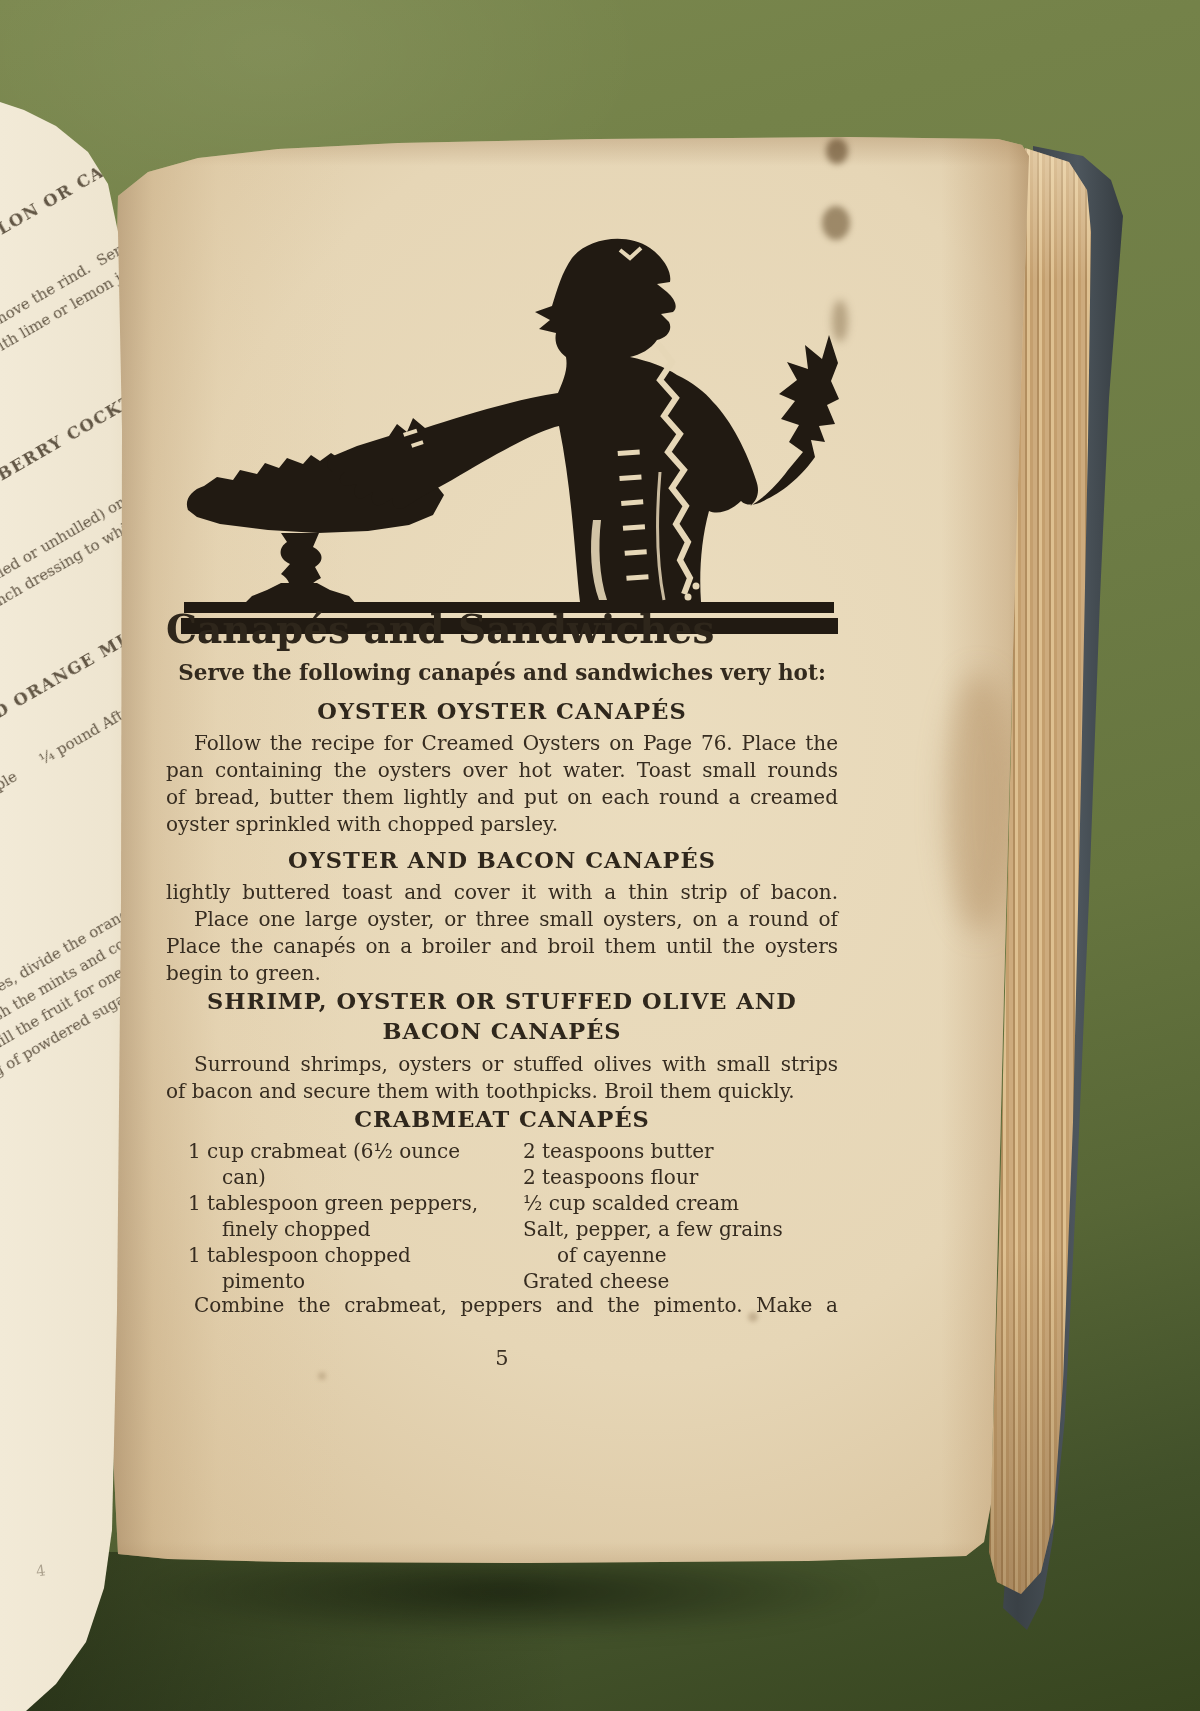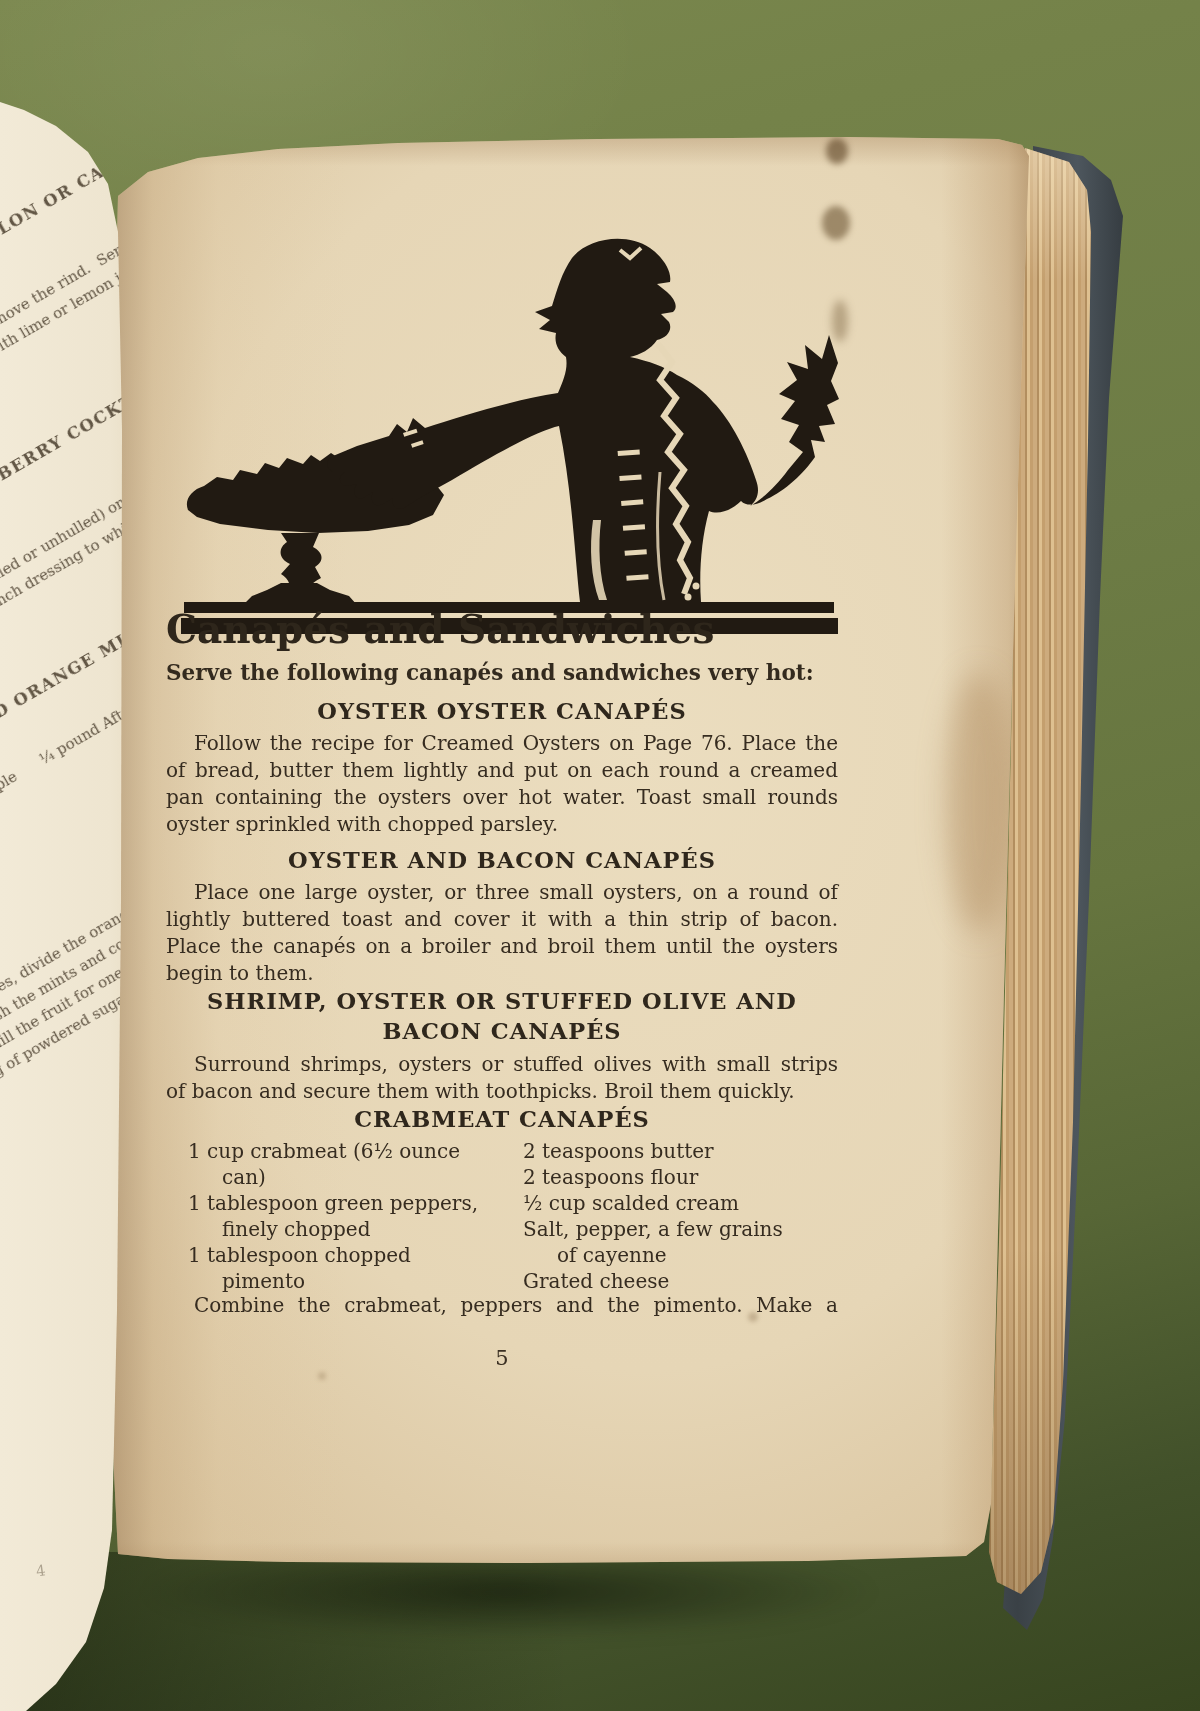--- a/index.html
+++ b/index.html
@@ -44,21 +44,21 @@
   .stain.s2{left:714px;top:74px;width:28px;height:34px;background:rgba(96,72,40,.55);filter:blur(3px);}
   .stain.s3{left:724px;top:168px;width:16px;height:42px;background:rgba(110,84,50,.4);filter:blur(4px);}
   .stain.s4{left:836px;top:540px;width:70px;height:260px;background:rgba(156,112,62,.3);filter:blur(14px);}
   .stain.s5{left:640px;top:1180px;width:10px;height:10px;background:rgba(120,90,55,.3);filter:blur(2px);}
   .stain.s6{left:210px;top:1240px;width:8px;height:8px;background:rgba(120,90,55,.25);filter:blur(2px);}
 
   .illu{position:absolute;left:52px;top:96px;width:680px;height:410px;}
 
   .pg-title{position:absolute;left:58px;top:474px;width:672px;text-align:left;
     font-weight:bold;font-size:39px;line-height:46px;color:#2e261b;}
-  .pg-sub{position:absolute;left:58px;top:528px;width:672px;text-align:left;
+  .pg-sub{position:absolute;left:58px;top:528px;width:672px;text-align:center;
     font-weight:bold;font-size:21.5px;color:#332a1e;}
   .rh{position:absolute;left:58px;width:672px;text-align:center;font-weight:bold;
     font-size:22.5px;letter-spacing:1px;color:#2f271c;}
   .para{position:absolute;left:58px;width:672px;font-size:20px;line-height:27px;color:#362c20;}
   .bline{text-align:justify;text-align-last:justify;}
   .bline.indent{padding-left:28px;}
   .bline.last{text-align-last:left;}
   .ing{position:absolute;font-size:20px;line-height:26px;color:#362c20;}
   .ing .wrap{padding-left:34px;}
   .pageno{position:absolute;left:58px;top:1214px;width:672px;text-align:center;
@@ -123,31 +123,31 @@
         <path d="M 460 22 L 470 30 L 481 20" fill="none" stroke="#e6d7b7" stroke-width="4"></path>
       </g>
     </svg>
 
     <div class="pg-title">Canapés and Sandwiches</div>
     <div class="pg-sub">Serve the following canapés and sandwiches very hot:</div>
 
     <div class="rh" style="top:566px">OYSTER OYSTER CANAPÉS</div>
     <div class="para" style="top:598px">
       <div class="bline indent">Follow the recipe for Creamed Oysters on Page 76. Place the</div>
+      <div class="bline">pan containing the oysters over hot water. Toast small rounds</div>
       <div class="bline">of bread, butter them lightly and put on each round a creamed</div>
-      <div class="bline">pan containing the oysters over hot water. Toast small rounds</div>
       <div class="bline last">oyster sprinkled with chopped parsley.</div>
     </div>
 
     <div class="rh" style="top:715px">OYSTER AND BACON CANAPÉS</div>
     <div class="para" style="top:747px">
+      <div class="bline">lightly buttered toast and cover it with a thin strip of bacon.</div>
       <div class="bline indent">Place one large oyster, or three small oysters, on a round of</div>
-      <div class="bline">lightly buttered toast and cover it with a thin strip of bacon.</div>
       <div class="bline">Place the canapés on a broiler and broil them until the oysters</div>
-      <div class="bline last">begin to them.</div>
+      <div class="bline last">begin to green.</div>
     </div>
 
     <div class="rh" style="top:856px">SHRIMP, OYSTER OR STUFFED OLIVE AND</div>
     <div class="rh" style="top:886px">BACON CANAPÉS</div>
     <div class="para" style="top:919px">
       <div class="bline indent">Surround shrimps, oysters or stuffed olives with small strips</div>
       <div class="bline last">of bacon and secure them with toothpicks. Broil them quickly.</div>
     </div>
 
     <div class="rh" style="top:974px">CRABMEAT CANAPÉS</div>

